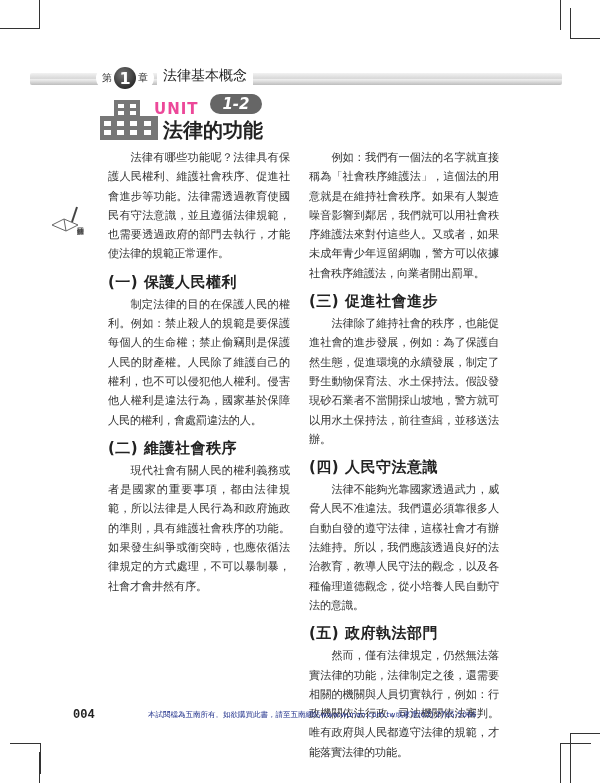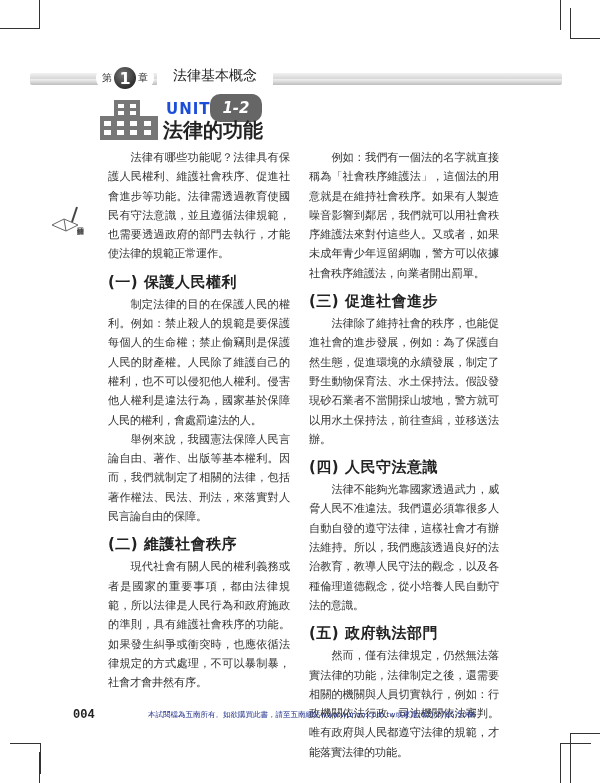--- a/index.html
+++ b/index.html
@@ -15,26 +15,26 @@
   .crop.br1 { left:560px; top:743px; width:30px; height:40px; border-left-width:1px; border-top-width:1px; }
   .crop.br2 { left:570px; top:733px; width:30px; height:50px; border-left-width:1px; border-top-width:1px; }
 
   .chapter-bar { position:absolute; left:30px; top:73px; width:532px; height:12px;
     background:linear-gradient(#f2f2f2,#d8d8d8 45%,#eeeeee 55%,#bdbdbd); border-radius:2px; }
   .chapter-tag { position:absolute; left:96px; top:66px; height:24px; display:flex; align-items:center;
     background:#fff; padding:0 6px 0 6px; border-radius:12px; }
   .chapter-tag .small { font-size:10px; color:#333; }
   .chapter-num { width:22px; height:22px; border-radius:50%; background:radial-gradient(circle at 40% 35%,#777,#111);
     color:#fff; font-weight:bold; font-size:16px; display:flex; align-items:center; justify-content:center; margin:0 2px; }
-  .chapter-title { position:absolute; left:157px; top:67px; font-size:14px; color:#222; background:#fff; padding:0 16px; }
+  .chapter-title { position:absolute; left:157px; top:67px; font-size:14px; color:#222; background:#fff; padding:0 6px; }
 
   .building { position:absolute; left:100px; top:100px; width:58px; height:40px; }
   .unit-label { position:absolute; left:154px; top:100px; font-family:"DejaVu Sans",sans-serif; font-weight:bold;
-    font-size:15px; color:#1d4ed8; letter-spacing:1px;margin-left:12px; }
-  .unit-num { position:absolute; left:210px; top:94px; width:52px; height:28px; border-radius:10px;
+    font-size:15px; color:#ec4899; letter-spacing:1px; }
+  .unit-num { position:absolute; left:210px; top:94px; width:52px; height:20px; border-radius:10px;
     background:#666; color:#fff; font-weight:bold; font-style:italic; font-size:15px; display:flex; align-items:center; justify-content:center; }
   .unit-title { position:absolute; left:163px; top:117px; font-size:20px; font-weight:bold; color:#222; }
 
   .margin-icon { position:absolute; left:50px; top:205px; width:30px; height:30px; }
   .margin-label { position:absolute; left:74px; top:222px; width:10px; font-size:7px; line-height:8px; color:#444; writing-mode:vertical-rl; }
 
   .col { position:absolute; top:148px; width:182px; }
   .col.left { left:108px; }
   .col.right { left:309px; width:190px; }
   p.para { margin:0; font-family:"DejaVu Serif", "Liberation Serif", serif; font-size:11.2px; line-height:19.3px;
@@ -90,21 +90,20 @@
   <path d="M2 20 L14 14 L28 20 L16 26 Z" fill="#fff" stroke="#666" stroke-width="1"></path>
   <path d="M14 14 L16 26" stroke="#666" stroke-width="1"></path>
   <path d="M22 17 L27 2" stroke="#444" stroke-width="2"></path>
 </svg>
 <div class="margin-label">圖解法律</div>
 
 <div class="col left">
   <p class="para">法律有哪些功能呢？法律具有保護人民權利、維護社會秩序、促進社會進步等功能。法律需透過教育使國民有守法意識，並且遵循法律規範，也需要透過政府的部門去執行，才能使法律的規範正常運作。</p>
   <h3 class="sec">(一) 保護人民權利</h3>
   <p class="para">制定法律的目的在保護人民的權利。例如：禁止殺人的規範是要保護每個人的生命權；禁止偷竊則是保護人民的財產權。人民除了維護自己的權利，也不可以侵犯他人權利。侵害他人權利是違法行為，國家基於保障人民的權利，會處罰違法的人。</p>
-  <p class="para">舉例來說，我國憲法保障人民言論自由、著作、出版等基本權利。因而，我們就制定了相關的法律，包括著作權法、民法、刑法，來落實對人民言論自由的保障。</p>
   <h3 class="sec">(二) 維護社會秩序</h3>
   <p class="para">現代社會有關人民的權利義務或者是國家的重要事項，都由法律規範，所以法律是人民行為和政府施政的準則，具有維護社會秩序的功能。如果發生糾爭或衝突時，也應依循法律規定的方式處理，不可以暴制暴，社會才會井然有序。</p>
 </div>
 
 <div class="col right">
   <p class="para">例如：我們有一個法的名字就直接稱為「社會秩序維護法」，這個法的用意就是在維持社會秩序。如果有人製造噪音影響到鄰居，我們就可以用社會秩序維護法來對付這些人。又或者，如果未成年青少年逗留網咖，警方可以依據社會秩序維護法，向業者開出罰單。</p>
   <h3 class="sec">(三) 促進社會進步</h3>
   <p class="para">法律除了維持社會的秩序，也能促進社會的進步發展，例如：為了保護自然生態，促進環境的永續發展，制定了野生動物保育法、水土保持法。假設發現砂石業者不當開採山坡地，警方就可以用水土保持法，前往查緝，並移送法辦。</p>
   <h3 class="sec">(四) 人民守法意識</h3>
   <p class="para">法律不能夠光靠國家透過武力，威脅人民不准違法。我們還必須靠很多人自動自發的遵守法律，這樣社會才有辦法維持。所以，我們應該透過良好的法治教育，教導人民守法的觀念，以及各種倫理道德觀念，從小培養人民自動守法的意識。</p>

